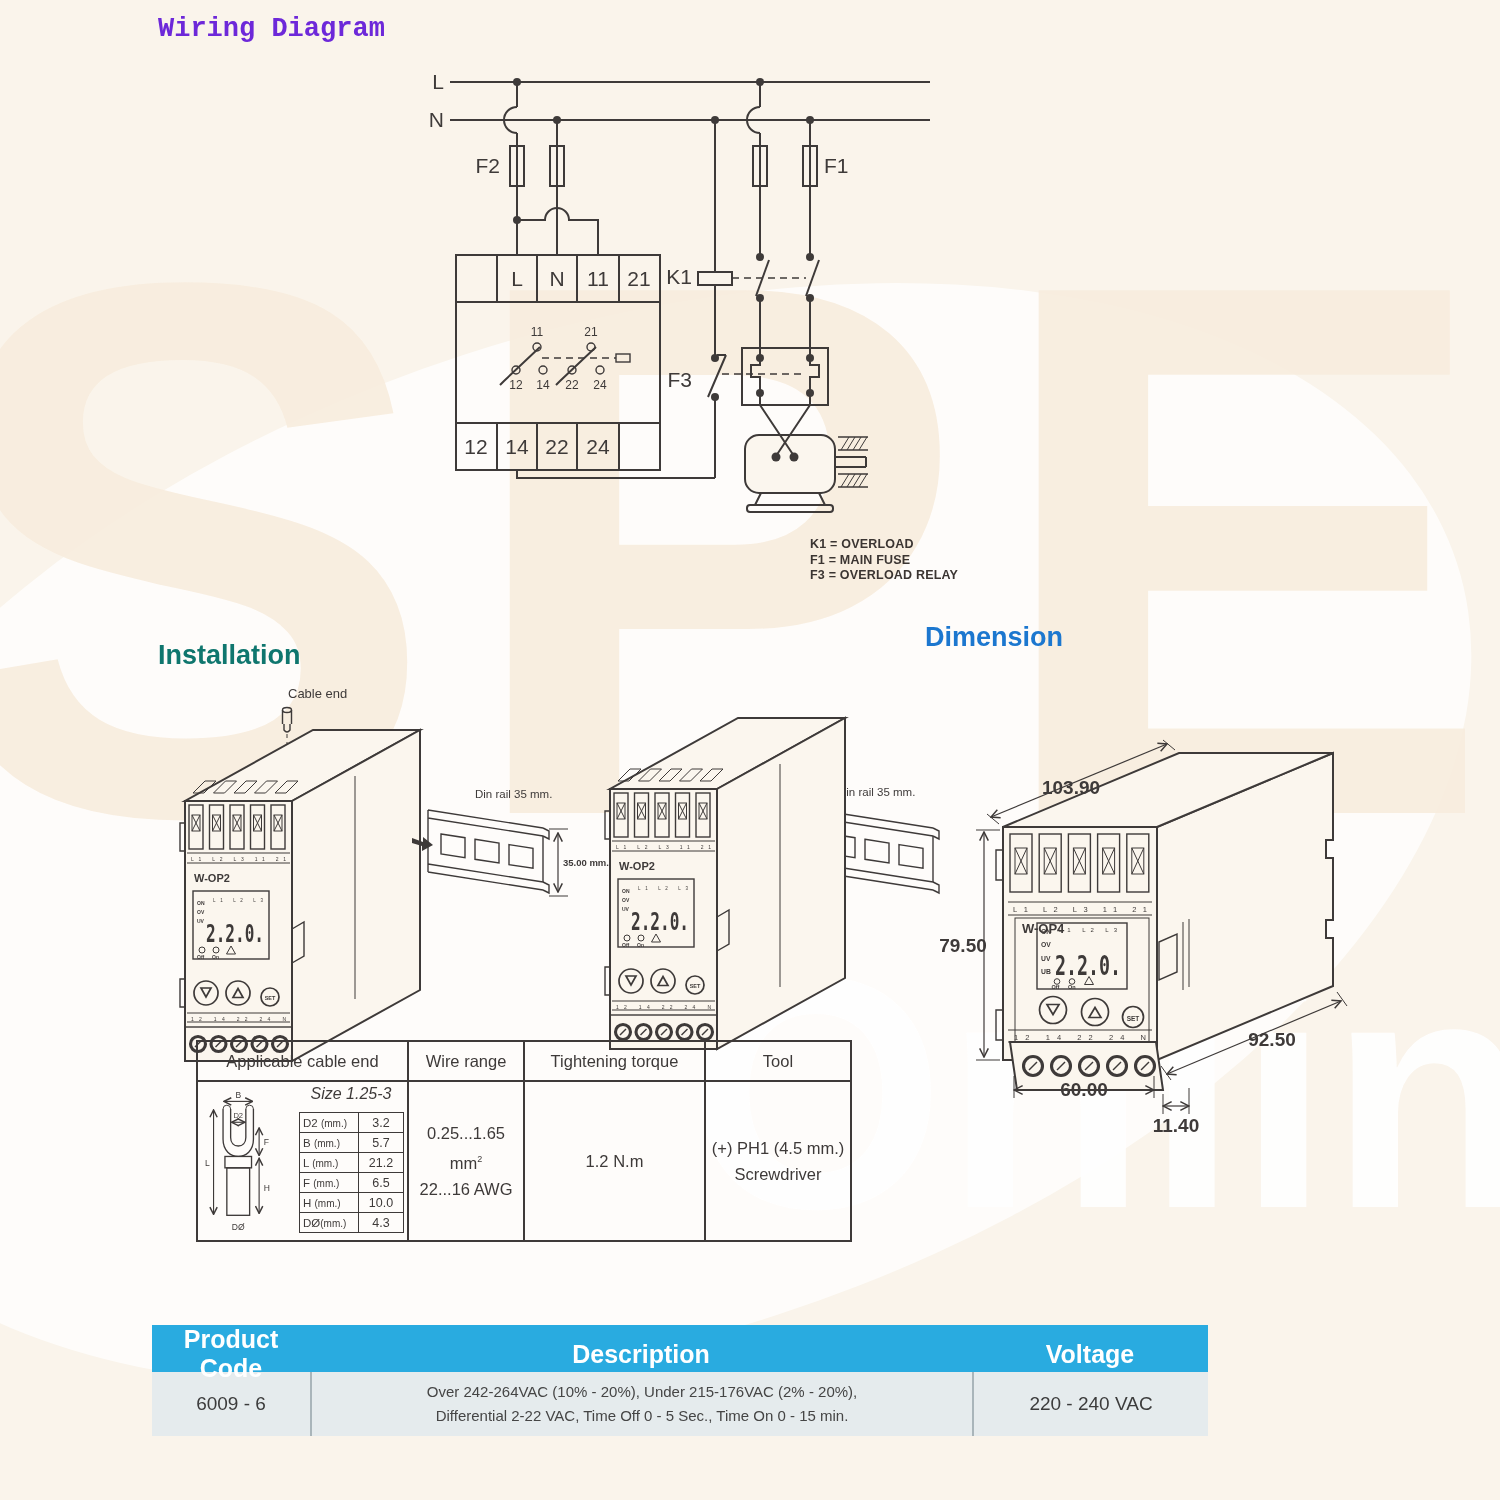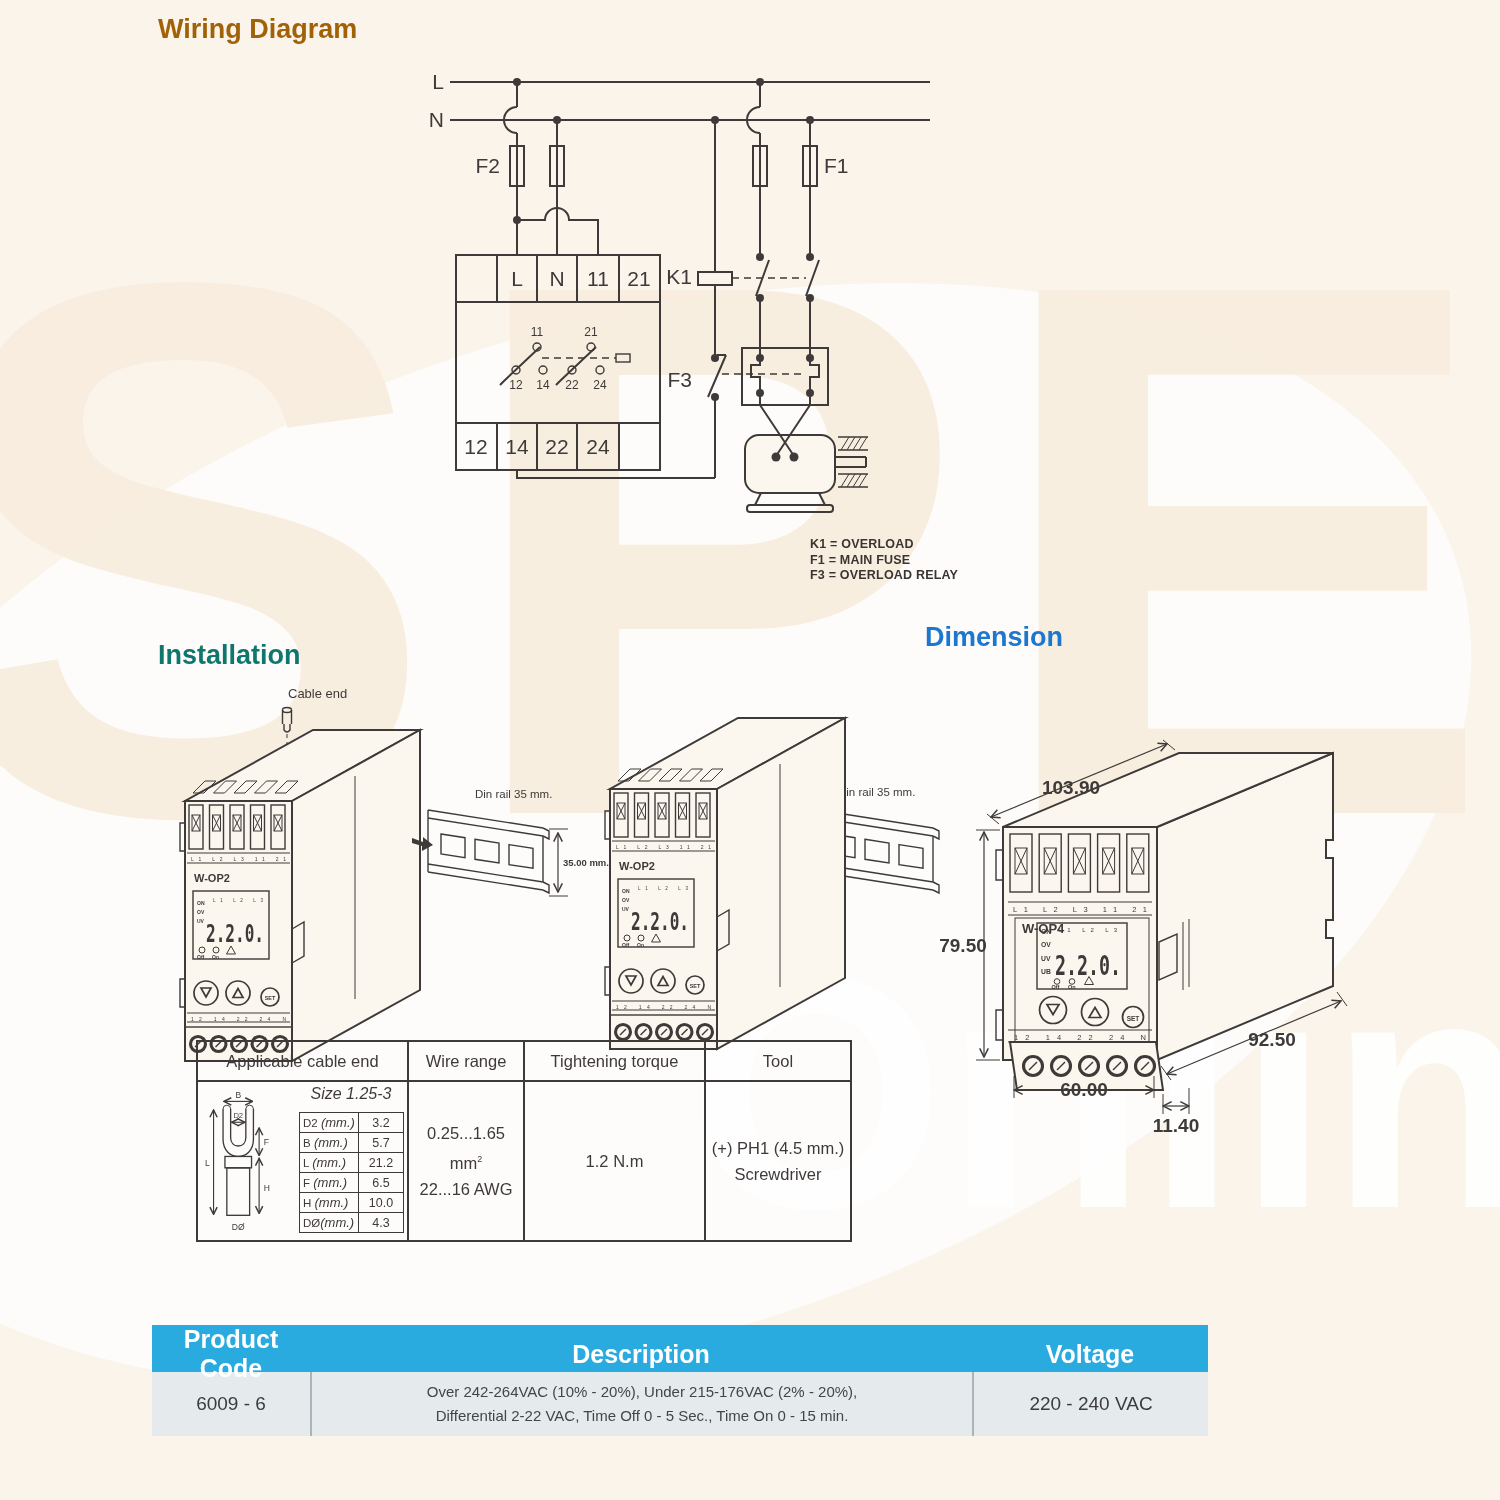--- a/index.html
+++ b/index.html
@@ -7,21 +7,21 @@
         font-family:"Liberation Sans",sans-serif;color:#3E3A39;}
   
   .wm-swoosh{position:absolute;left:-260px;top:330px;width:1760px;height:1010px;background:#FFFFFF;
              border-radius:50%;transform:rotate(-18deg);opacity:.72;}
   .wm-spe{position:absolute;left:-70px;top:170px;font-weight:bold;font-size:760px;line-height:1;
           letter-spacing:22px;color:#F8EDDE;opacity:.9;white-space:nowrap;}
   .wm-online{position:absolute;left:688px;top:928px;font-weight:bold;font-size:330px;line-height:1;
              color:#FFFFFF;opacity:.95;white-space:nowrap;}
   
   .sec-title{position:absolute;margin:0;font-weight:600;font-size:27px;}
-  .t-wiring{left:158px;top:14px;color:#a16207;}
+  .t-wiring{left:158px;top:14px;color:#6d28d9;font-family:Liberation Mono, monospace;}
   .t-install{left:158px;top:640px;color:#0f766e;}
   .t-dim{left:925px;top:622px;color:#1C77CF;}
   
   svg{position:absolute;overflow:visible;}
   svg text{fill:#3E3A39;stroke:none;font-family:"Liberation Sans",sans-serif;}
   .ln{stroke:#3E3A39;fill:none;stroke-width:2;}
   .ln1{stroke:#3E3A39;fill:none;stroke-width:1.4;}
   .lnt{stroke:#3E3A39;fill:none;stroke-width:1;}
   .face{fill:#FBF6EE;stroke:#3E3A39;stroke-width:2;}
   .dt{fill:#3E3A39;stroke:none;}
@@ -39,21 +39,21 @@
   .cable-table td,.cable-table th{border:2px solid #3E3A39;padding:0;font-weight:normal;
           font-size:16.5px;text-align:center;vertical-align:middle;color:#3E3A39;}
   .cable-table th{height:38px;}
   .ct-c1{width:209px;} .ct-c2{width:114px;margin-top:12px;} .ct-c3{width:179px;} .ct-c4{width:144px;}
   .ct-body{height:160px;}
   .ct-cell1{position:relative;}
   .size-label{position:absolute;left:100px;top:3px;width:106px;text-align:center;font-size:16px;font-style:italic;}
   .dims-table{position:absolute;left:101px;top:30px;border-collapse:collapse;}
   .dims-table td{border:1.5px solid #3E3A39;height:19px;font-size:12.5px;padding:0 3px;}
   .dims-table .dn{width:52px;text-align:left;font-size:11.5px;}
-  .dims-table .dn .u{font-size:13px;font-style:italic;}
+  .dims-table .dn .u{font-size:10px;}
   .dims-table .dv{width:38px;text-align:center;margin-left:43px;}
   .ct-small{font-size:14.5px;line-height:26px;}
   sup{font-size:9px;}
   
   .prod{position:absolute;left:152px;top:1325px;width:1056px;}
   .prod-head{display:grid;grid-template-columns:158px 662px 236px;height:47px;background:#29ABE0;
              align-items:center;}
   .prod-head div{color:#fff;font-size:25px;font-weight:bold;text-align:center;}
   .prod-body{display:grid;grid-template-columns:158px 662px 236px;height:64px;background:#E5EBED;
              align-items:center;}

